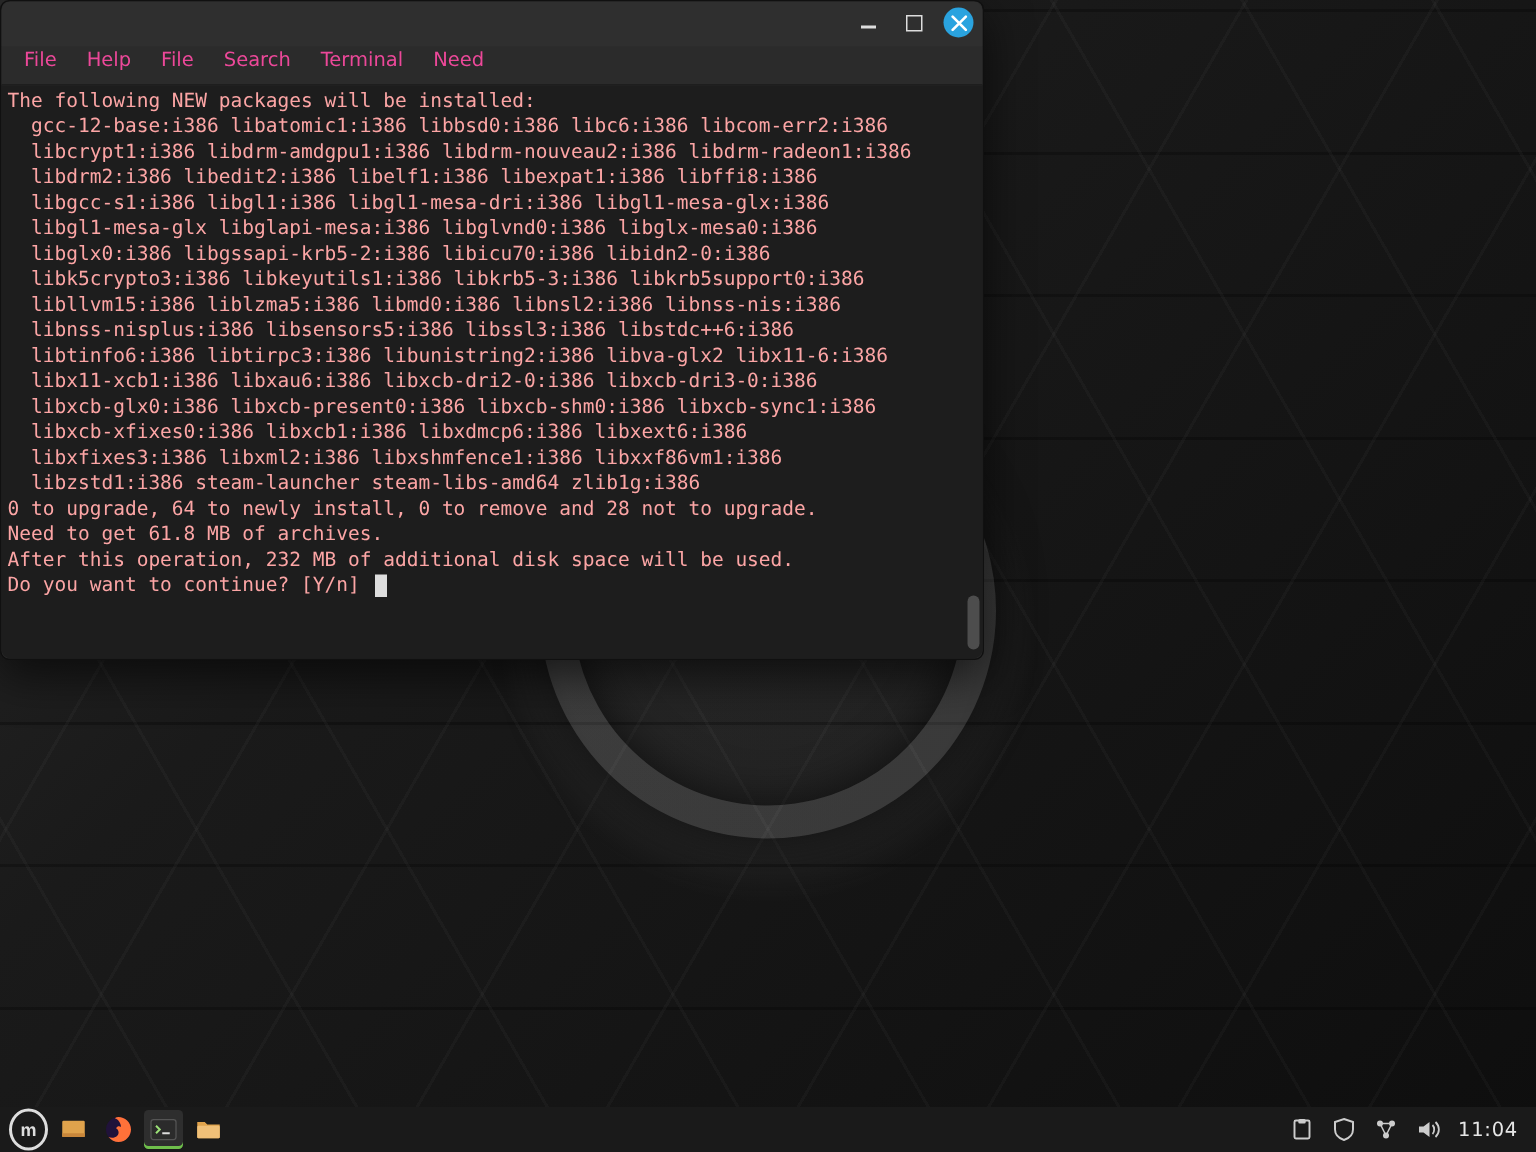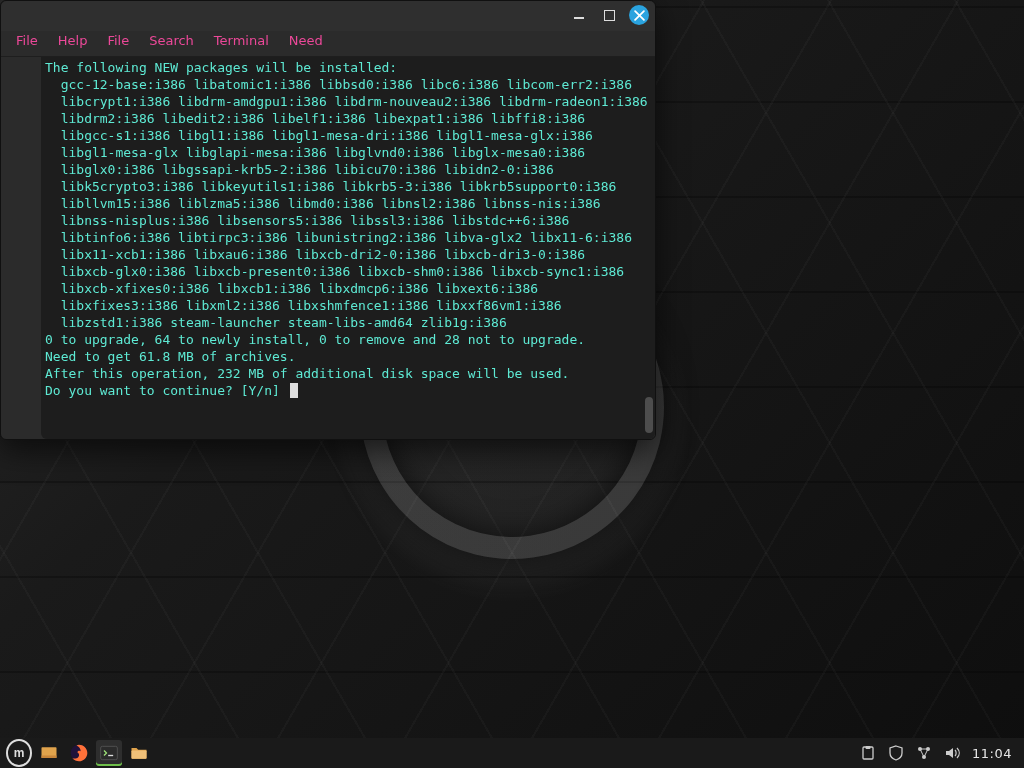--- a/index.html
+++ b/index.html
@@ -39,21 +39,21 @@
   .winbtn{width:20px;height:20px;display:flex;align-items:center;justify-content:center;border-radius:50%;color:#ddd;font-size:12px;}
   .winbtn.min::before{content:"";display:block;width:10px;height:2px;background:#ddd;margin-top:6px;}
   .winbtn.max::before{content:"";display:block;width:9px;height:9px;border:1.5px solid #ddd;}
   .winbtn.close{background:#2aa3df;}
   .winbtn.close svg{width:11px;height:11px;}
   .menubar{height:25px;background:#2b2b2b;display:flex;align-items:flex-start;gap:2px;padding:0 6px;font-size:13px;color:#ec4899;border-bottom:1px solid #1e1e1e;}
   .menubar span{padding:2px 9px;border-radius:3px;}
   .term{
     background:#1d1d1d;border-radius:0 0 6px 6px;
     font-family:"DejaVu Sans Mono","Ubuntu Mono",monospace;font-size:13px;line-height:17px;
-    color:#5eead4;padding:2px 4px 6px 4px;white-space:pre;overflow:hidden;position:relative;margin-left:40px;
+    color:#fca5a5;padding:2px 4px 6px 4px;white-space:pre;overflow:hidden;position:relative;
   }
   .term .scrollbar{position:absolute;right:2px;top:0;bottom:0;width:10px;}
   .term .thumb{position:absolute;right:0;bottom:6px;width:8px;height:36px;border-radius:4px;background:#4d4d4d;}
   .cursor{display:inline-block;width:8px;height:15px;background:#dedede;vertical-align:text-bottom;margin-left:2px;}
 
   
   .panel{
     position:absolute;left:0;right:0;bottom:0;height:30px;
     background:#1a1a1a;display:flex;align-items:center;color:#e6e6e6;font-size:12px;
     padding:0 6px;gap:2px;

